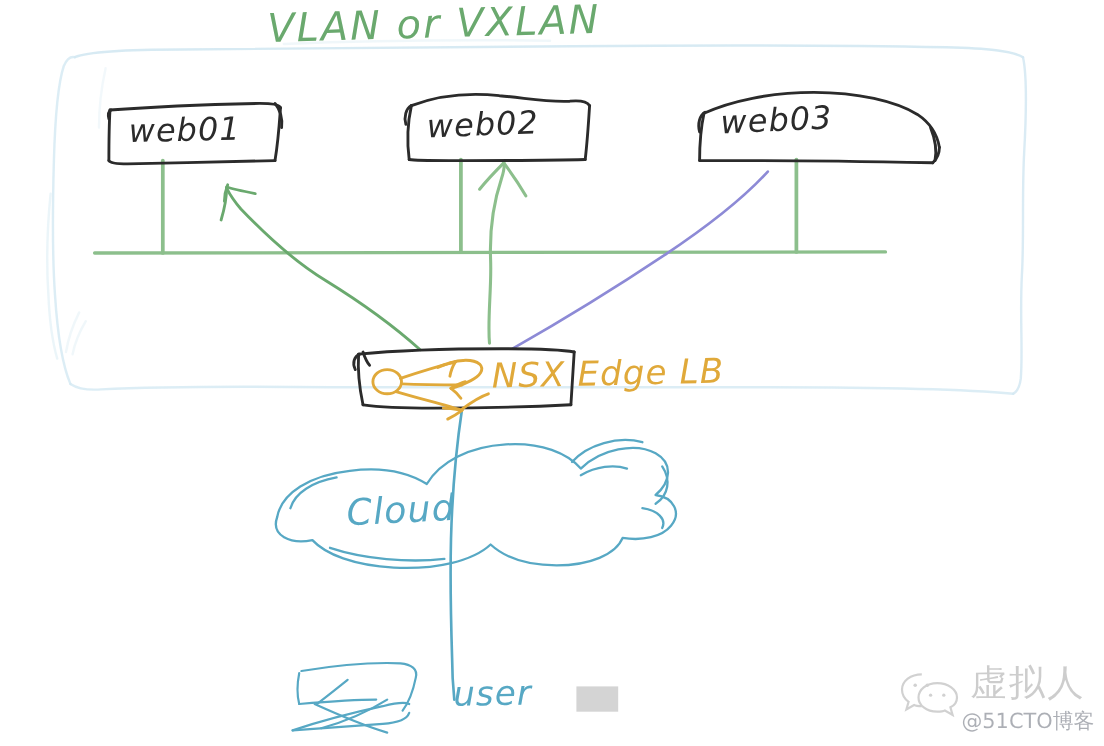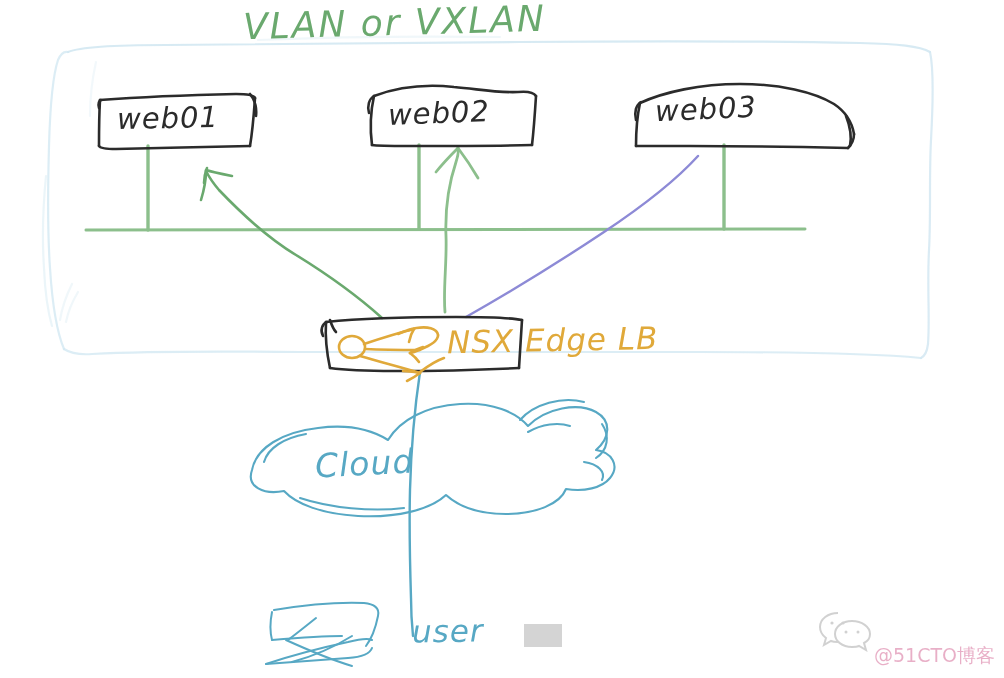--- a/index.html
+++ b/index.html
@@ -102,21 +102,21 @@
     color: #6f6f6f;
     letter-spacing: 2px;
     font-family: "DejaVu Sans", sans-serif;
     white-space: nowrap;
   }
   #watermark-site {
     position: absolute;
     left: 56px;
     top: 43px;
     font-size: 19px;
-    color: #be185d;
+    color: #0f172a;
     letter-spacing: 0px;
     font-family: "DejaVu Sans", sans-serif;
     white-space: nowrap;
   }
   #watermark-icon {
     position: absolute;
     left: 0px;
     top: 8px;
   }
 </style>
@@ -282,16 +282,17 @@
         <path d="M20,5 C10,5 2,11 2,19 C2,23 4,27 8,30 L6,37 L13,33
                  C15,34 18,34 20,34"></path>
         <circle cx="14" cy="15" r="1.6" fill="#7a7a7a" stroke="none"></circle>
         <circle cx="25" cy="15" r="1.6" fill="#7a7a7a" stroke="none"></circle>
         <path d="M34,13 C24,13 17,19 17,26 C17,33 24,39 34,39 C36,39 39,39 41,38
                  L48,42 L46,35 C50,33 52,30 52,26 C52,19 44,13 34,13 Z"></path>
         <circle cx="28" cy="24" r="1.5" fill="#7a7a7a" stroke="none"></circle>
         <circle cx="40" cy="24" r="1.5" fill="#7a7a7a" stroke="none"></circle>
       </g>
     </svg>
+    <div id="watermark-brand">虚拟人</div>
     <div id="watermark-site">@51CTO博客</div>
   </div>
 
 </div>
 
 </body></html>

